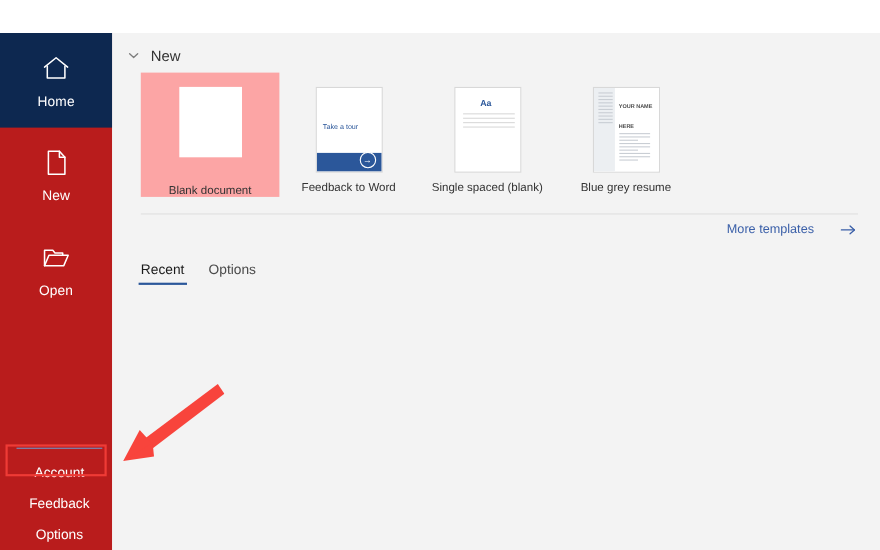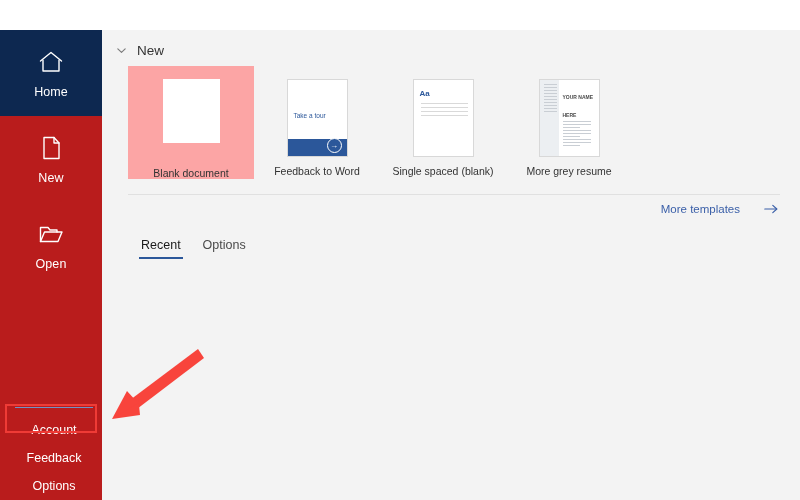--- a/index.html
+++ b/index.html
@@ -154,21 +154,21 @@
     border: 1.5px solid #ffffff;
     display: flex; align-items: center; justify-content: center;
     color: #ffffff;
     font-size: 8px;
     line-height: 1;
   }
 
   
   .aa-text {
     position: absolute;
-    left: 6px; top: 9px;
+    left: 23px; top: 9px;
     font-size: 8px;
     font-weight: bold;
     color: #2b579a;
     text-align: center;
   }
   .ss-lines { position: absolute; left: 7px; top: 23px; width: 47px; }
   .ss-lines i { display: block; height: 1px; background: #d9d9d9; margin-bottom: 3px; }
 
   
   .res-wrap { position: absolute; inset: 0; display: flex; background: #ffffff; }
@@ -209,21 +209,20 @@
     text-decoration: none;
   }
   #more-arrow { width: 14px; height: 10px; display: block; }
 
   
   #tabs {
     display: flex;
     gap: 22px;
     padding-left: 26px;
     margin-top: 12px;
-    margin-left: 13px;
   }
   .tab {
     font-size: 12.5px;
     color: #4a4a4a;
     padding-bottom: 7px;
     cursor: pointer;
     position: relative;
   }
   .tab.active { color: #1a1a1a; }
   .tab.active::after {
@@ -352,21 +351,21 @@
             <span class="res-right">
               <span class="res-name">YOUR NAME HERE</span>
               <i></i><i></i><i class="short"></i><i></i><i></i><i class="short"></i>
               <i></i><i></i><i class="short"></i>
               <span class="res-bar" style="width:72%"></span>
               <span class="res-bar" style="width:48%"></span>
               <span class="res-bar" style="width:60%"></span>
             </span>
           </span>
         </div>
-        <div class="tpl-label">More grey resume</div>
+        <div class="tpl-label">Blue grey resume</div>
       </div>
     </div>
 
     <div id="more-row">
       <div id="more-divider"></div>
       <a id="more-templates" href="#">
         <span>More templates</span>
         <svg id="more-arrow" viewBox="0 0 14 10" fill="none" stroke="#3a5fa8" stroke-width="1.2" stroke-linecap="round" stroke-linejoin="round">
           <path d="M0.8 5 H12.6"></path>
           <path d="M8.8 1.4 L12.8 5 L8.8 8.6"></path>

